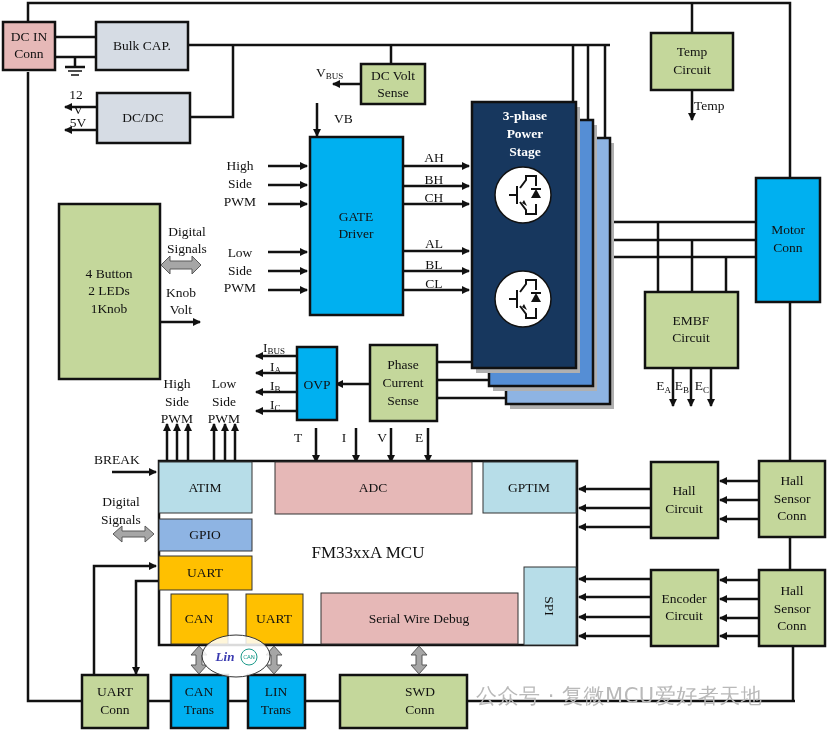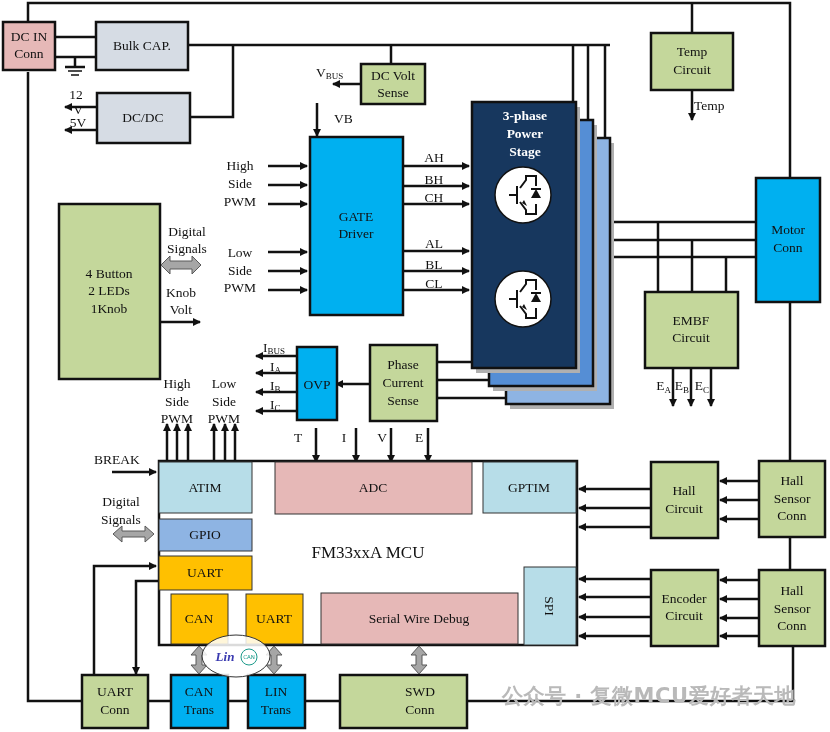--- a/index.html
+++ b/index.html
@@ -7,21 +7,21 @@
   svg { position:absolute; left:0; top:0; }
   svg text { font-family:"Liberation Serif", "DejaVu Serif", serif; fill:#111; }
   .box { stroke:#111; stroke-width:2.5; }
   .ln { stroke:#111; stroke-width:2.5; fill:none; }
   .thin { stroke:#111; stroke-width:1.5; fill:none; }
   .lbl { font-size:13.5px; text-anchor:middle; }
   .lbl-l { font-size:13.5px; text-anchor:start; }
   .lbl-r { font-size:13.5px; text-anchor:end; }
   .sub { font-size:9px; }
   .white { fill:#fff !important; font-weight:bold; }
-  .watermark { position:absolute; left:502px; top:682px; font-family:"DejaVu Sans", sans-serif; font-size:21px; color:#b9b9b9; letter-spacing:0.5px; white-space:nowrap;font-weight:bold; }
+  .watermark { position:absolute; left:476px; top:682px; font-family:"DejaVu Sans", sans-serif; font-size:21px; color:#b9b9b9; letter-spacing:0.5px; white-space:nowrap; }
 </style>
 </head>
 <body>
 
 <svg width="830" height="732" viewBox="0 0 830 732">
   <defs>
     <marker id="ah" markerWidth="8" markerHeight="8" refX="7" refY="4" orient="auto" markerUnits="userSpaceOnUse">
       <path d="M0,0 L8,4 L0,8 z" fill="#111"></path>
     </marker>
   </defs>

